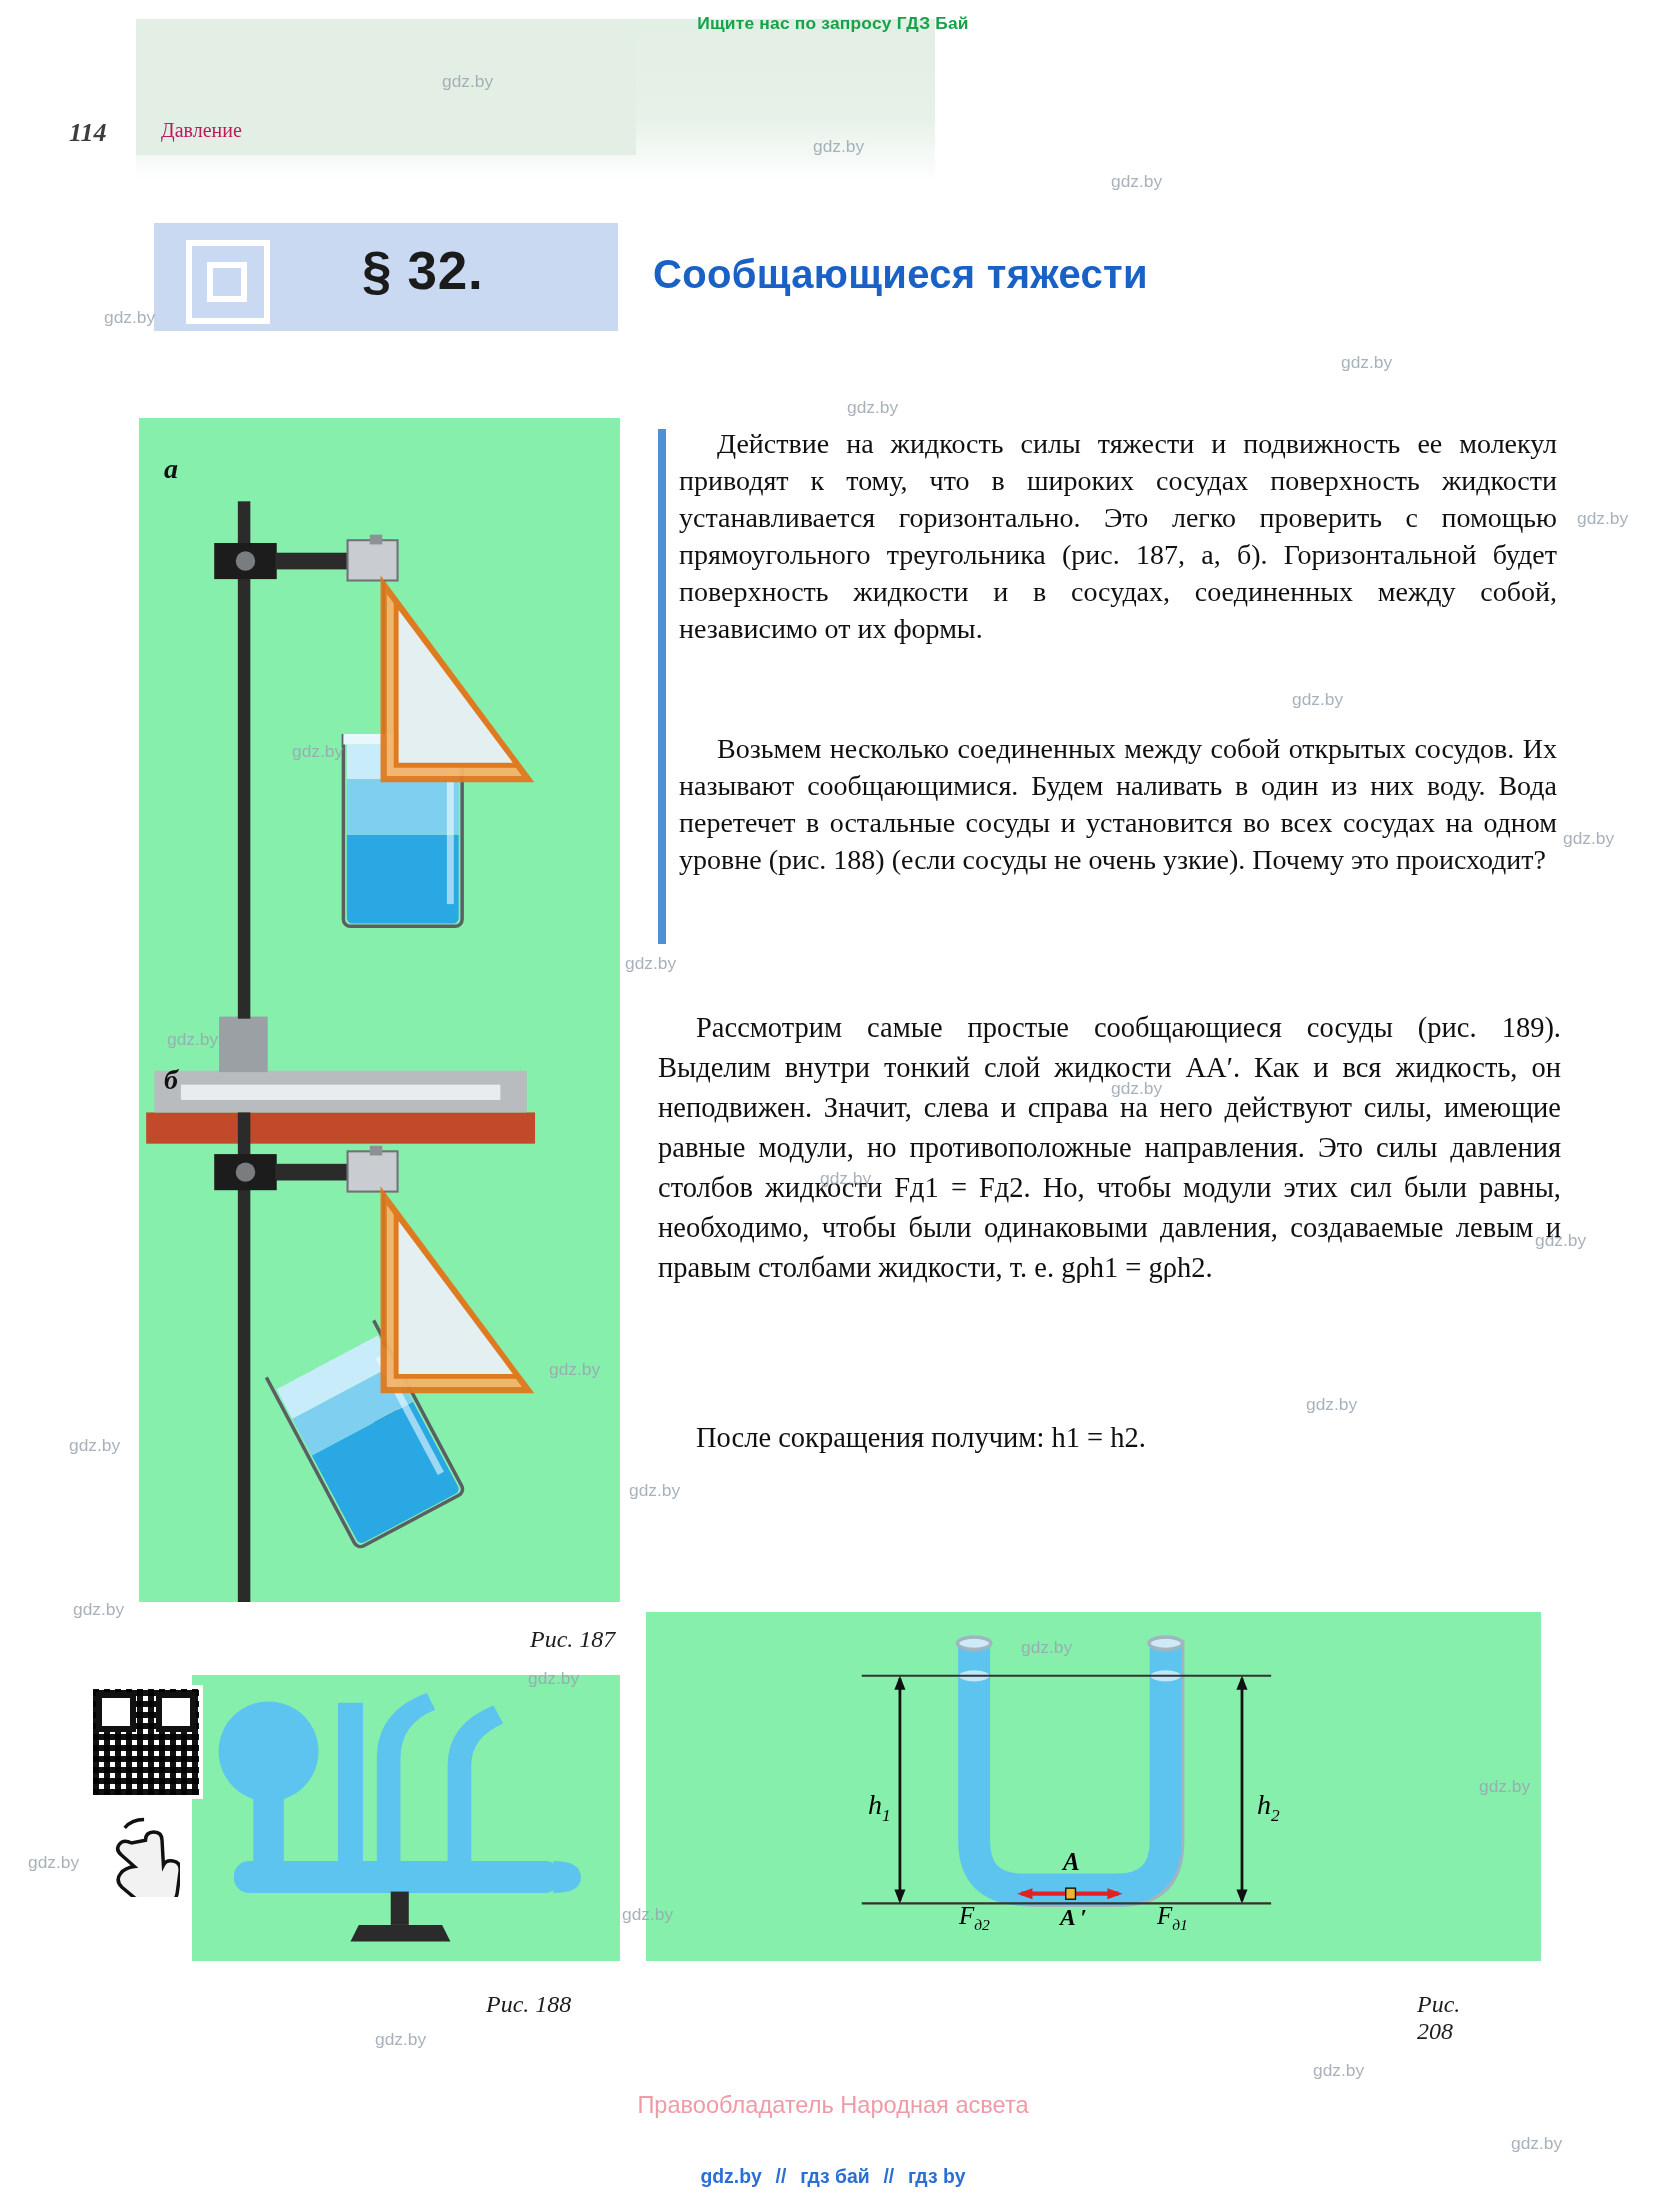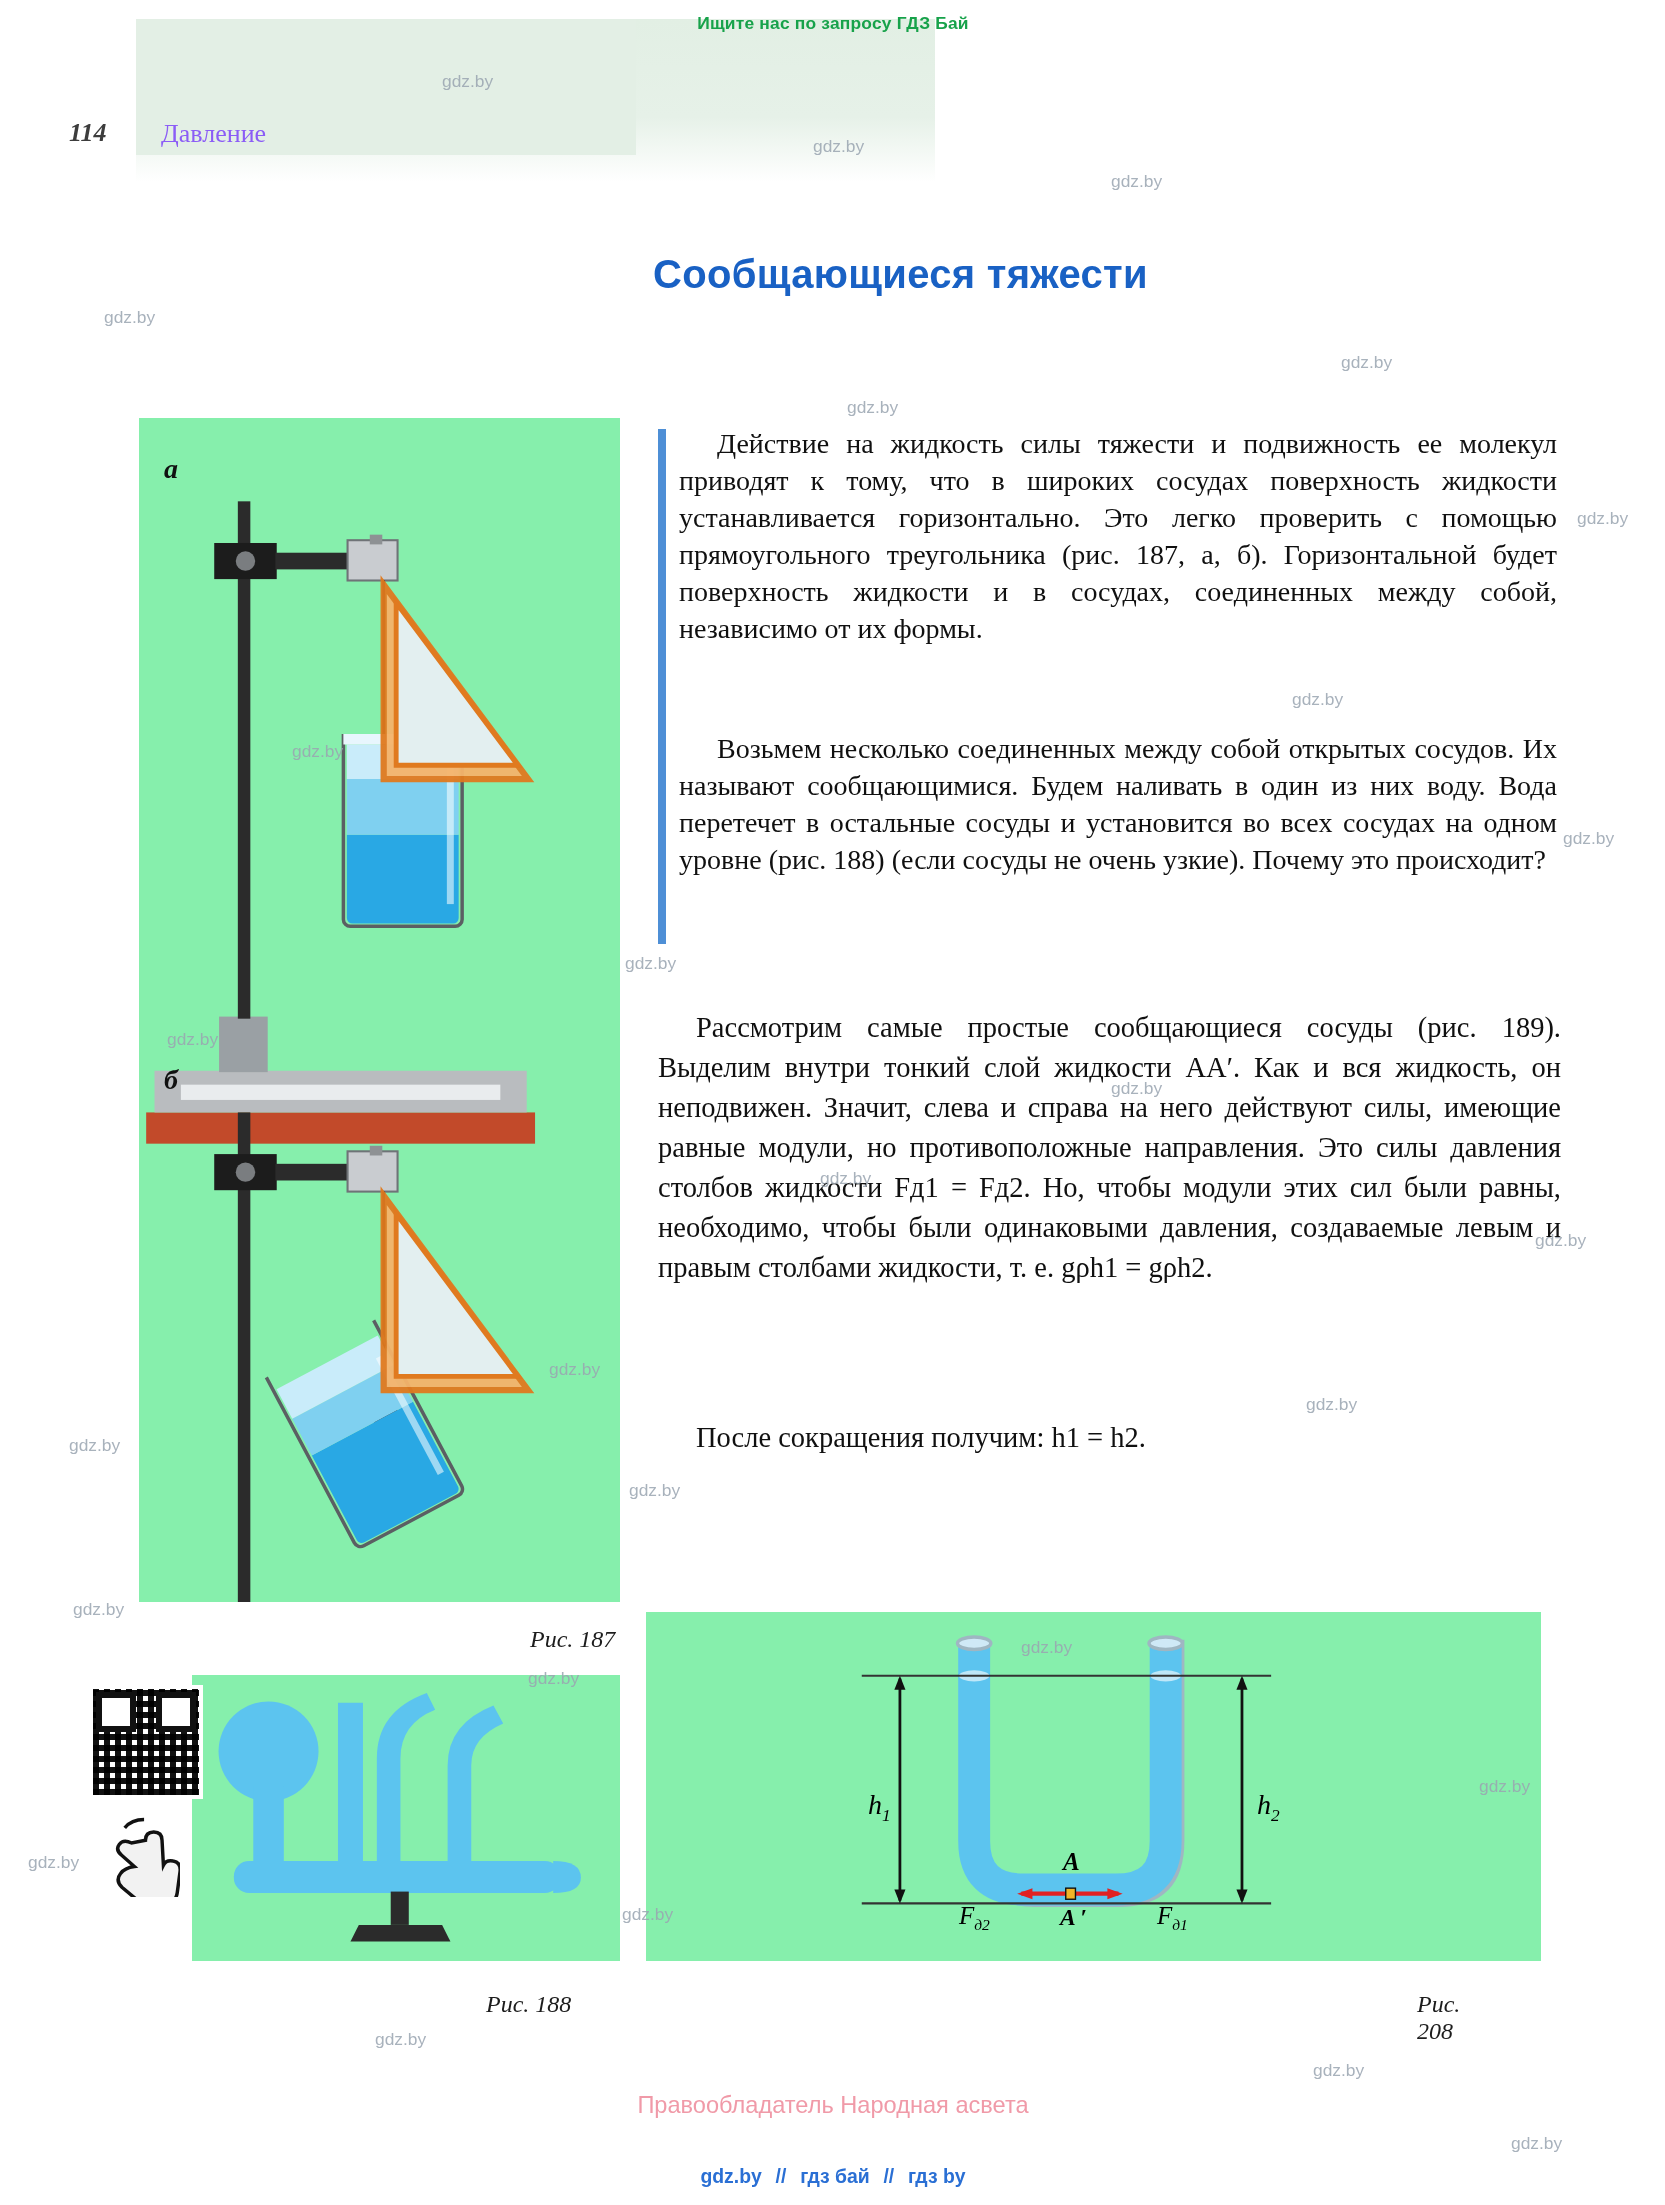--- a/index.html
+++ b/index.html
@@ -33,21 +33,21 @@
   }
 
   
   .pagenum{
     position:absolute;left:69px;top:110px;
     font-size:26px;font-style:italic;font-weight:bold;color:#3d3d3d;
     font-family:"Liberation Serif", serif;
   }
   .chaptername{
     position:absolute;left:161px;top:111px;
-    font-size:26px;color:#8b5cf6;
+    font-size:20px;color:#be185d;
     font-family:"Liberation Serif", serif;
   }
 
   
   .sectionbox{
     position:absolute;left:154px;top:215px;width:464px;height:108px;
     background:#c9d9f2;
   }
   .sectionbox .sq{
     position:absolute;left:32px;top:17.4px;width:72px;height:72px;
@@ -156,20 +156,24 @@
 <div class="page">
 
   <div class="leftband"></div>
   <div class="leftband2"></div>
 
   <div class="promo">Ищите нас по запросу ГДЗ Бай</div>
 
   <div class="pagenum">114</div>
   <div class="chaptername">Давление</div>
 
+  <div class="sectionbox">
+    <span class="sq"></span>
+    <span class="num">§ 32.</span>
+  </div>
   <div class="sectiontitle">Сообщающиеся тяжести</div>
 
   <div class="figpanel" id="fig187">
     <svg width="481" height="1184" viewBox="0 0 692 1705">
 
       <g>
 
         <rect x="10" y="1000" width="560" height="45" fill="#c24a2a"></rect>
         <rect x="22" y="940" width="536" height="60" fill="#b9bcbf"></rect>
         <rect x="60" y="960" width="460" height="22" fill="#e9ecee"></rect>

